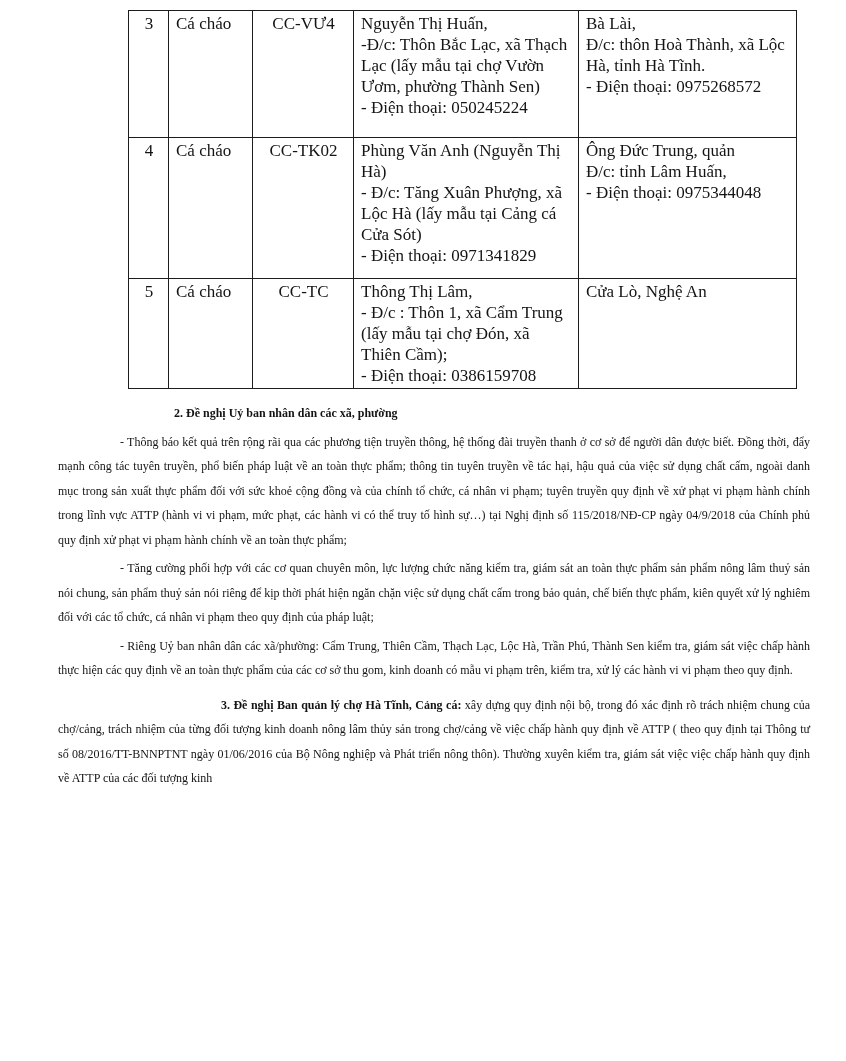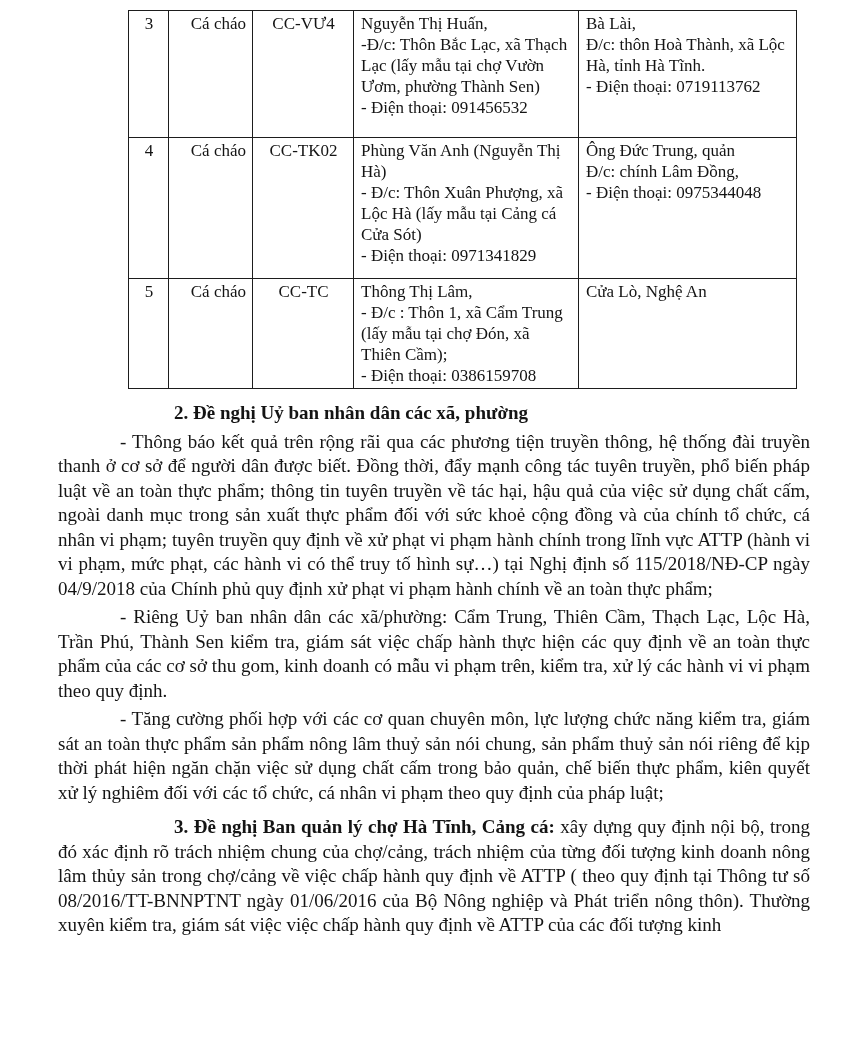--- a/index.html
+++ b/index.html
@@ -33,85 +33,85 @@
     color: #141414;
   }
   table.sample-table td {
     border: 1.6px solid #1d1d1d;
     padding: 2px 6px 2px 7px;
     vertical-align: top;
     overflow: hidden;
     box-sizing: border-box;
   }
   td.c-no     { width: 40px;  text-align: center; vertical-align: middle; }
-  td.c-sample { width: 84px;  text-align: right; vertical-align: middle; }
+  td.c-sample { width: 84px;  text-align: left; vertical-align: middle; }
   td.c-code   { width: 101px; text-align: center; vertical-align: middle; border-radius: 24px; }
   td.c-owner  { width: 225px; }
   td.c-contact{ width: 218px; margin-top: 42px; }
   tr.r3 td { height: 127px; }
   tr.r4 td { height: 141px; }
   tr.r5 td { height: 101px; }
   .cell-line { margin: 0; }
   
   .body-text {
-    font-size: 19px;
+    font-size: 12px;
     line-height: 24.5px;
     text-align: justify;
   }
   p.doc-par {
     margin: 4px 0 0 0;
     text-indent: 62px;
   }
   p.doc-heading {
     margin: 12px 0 0 0;
     text-indent: 116px;
     font-weight: bold;
     text-align: left;
   }
   p.doc-par-lead {
     margin: 10px 0 0 0;
     text-indent: 116px;
   }
-  .bold { font-weight: bold; }
+  .bold { font-weight: bold; margin-left: 47px; }
 </style>
 </head>
 <body>
 
 <div class="page">
 
   <div class="table-wrap">
     <table class="sample-table">
       <tbody>
         <tr class="r3">
           <td class="c-no">3</td>
           <td class="c-sample">Cá cháo</td>
           <td class="c-code">CC-VƯ4</td>
           <td class="c-owner">
               <div class="cell-line">Nguyễn Thị Huấn,</div>
               <div class="cell-line">-Đ/c: Thôn Bắc Lạc, xã Thạch Lạc (lấy mẫu tại chợ Vườn Ươm, phường Thành Sen)</div>
-              <div class="cell-line">- Điện thoại: 091456532</div>
+              <div class="cell-line">- Điện thoại: 050245224</div>
             </td>
           <td class="c-contact">
               <div class="cell-line">Bà Lài,</div>
               <div class="cell-line">Đ/c: thôn Hoà Thành, xã Lộc Hà, tỉnh Hà Tĩnh.</div>
-              <div class="cell-line">- Điện thoại: 0719113762</div>
+              <div class="cell-line">- Điện thoại: 0975268572</div>
             </td>
         </tr>
         <tr class="r4">
           <td class="c-no">4</td>
           <td class="c-sample">Cá cháo</td>
           <td class="c-code">CC-TK02</td>
           <td class="c-owner">
               <div class="cell-line">Phùng Văn Anh (Nguyễn Thị Hà)</div>
-              <div class="cell-line">- Đ/c: Thôn Xuân Phượng, xã Lộc Hà (lấy mẫu tại Cảng cá Cửa Sót)</div>
+              <div class="cell-line">- Đ/c: Tăng Xuân Phượng, xã Lộc Hà (lấy mẫu tại Cảng cá Cửa Sót)</div>
               <div class="cell-line">- Điện thoại: 0971341829</div>
             </td>
           <td class="c-contact">
               <div class="cell-line">Ông Đức Trung, quản</div>
-              <div class="cell-line">Đ/c: chính Lâm Đồng,</div>
+              <div class="cell-line">Đ/c: tỉnh Lâm Huấn,</div>
               <div class="cell-line">- Điện thoại: 0975344048</div>
             </td>
         </tr>
         <tr class="r5">
           <td class="c-no">5</td>
           <td class="c-sample">Cá cháo</td>
           <td class="c-code">CC-TC</td>
           <td class="c-owner">
               <div class="cell-line">Thông Thị Lâm,</div>
               <div class="cell-line">- Đ/c : Thôn 1, xã Cẩm Trung (lấy mẫu tại chợ Đón, xã Thiên Cầm);</div>
@@ -121,18 +121,18 @@
               <div class="cell-line">Cửa Lò, Nghệ An</div>
             </td>
         </tr>
       </tbody>
     </table>
   </div>
 
   <div class="body-text">
     <p class="doc-heading">2. Đề nghị Uỷ ban nhân dân các xã, phường</p>
     <p class="doc-par">- Thông báo kết quả trên rộng rãi qua các phương tiện truyền thông, hệ thống đài truyền thanh ở cơ sở để người dân được biết. Đồng thời, đẩy mạnh công tác tuyên truyền, phổ biến pháp luật về an toàn thực phẩm; thông tin tuyên truyền về tác hại, hậu quả của việc sử dụng chất cấm, ngoài danh mục trong sản xuất thực phẩm đối với sức khoẻ cộng đồng và của chính tổ chức, cá nhân vi phạm; tuyên truyền quy định về xử phạt vi phạm hành chính trong lĩnh vực ATTP (hành vi vi phạm, mức phạt, các hành vi có thể truy tố hình sự…) tại Nghị định số 115/2018/NĐ-CP ngày 04/9/2018 của Chính phủ quy định xử phạt vi phạm hành chính về an toàn thực phẩm;</p>
+    <p class="doc-par">- Tăng cường phối hợp với các cơ quan chuyên môn, lực lượng chức năng kiểm tra, giám sát an toàn thực phẩm sản phẩm nông lâm thuỷ sản nói chung, sản phẩm thuỷ sản nói riêng để kịp thời phát hiện ngăn chặn việc sử dụng chất cấm trong bảo quản, chế biến thực phẩm, kiên quyết xử lý nghiêm đối với các tổ chức, cá nhân vi phạm theo quy định của pháp luật;</p>
     <p class="doc-par">- Riêng Uỷ ban nhân dân các xã/phường: Cẩm Trung, Thiên Cầm, Thạch Lạc, Lộc Hà, Trần Phú, Thành Sen kiểm tra, giám sát việc chấp hành thực hiện các quy định về an toàn thực phẩm của các cơ sở thu gom, kinh doanh có mẫu vi phạm trên, kiểm tra, xử lý các hành vi vi phạm theo quy định.</p>
-    <p class="doc-par">- Tăng cường phối hợp với các cơ quan chuyên môn, lực lượng chức năng kiểm tra, giám sát an toàn thực phẩm sản phẩm nông lâm thuỷ sản nói chung, sản phẩm thuỷ sản nói riêng để kịp thời phát hiện ngăn chặn việc sử dụng chất cấm trong bảo quản, chế biến thực phẩm, kiên quyết xử lý nghiêm đối với các tổ chức, cá nhân vi phạm theo quy định của pháp luật;</p>
     <p class="doc-par-lead"><span class="bold">3. Đề nghị Ban quản lý chợ Hà Tĩnh, Cảng cá:</span><span> xây dựng quy định nội bộ, trong đó xác định rõ trách nhiệm chung của chợ/cảng, trách nhiệm của từng đối tượng kinh doanh nông lâm thủy sản trong chợ/cảng về việc chấp hành quy định về ATTP ( theo quy định tại Thông tư số 08/2016/TT-BNNPTNT ngày 01/06/2016 của Bộ Nông nghiệp và Phát triển nông thôn). Thường xuyên kiểm tra, giám sát việc việc chấp hành quy định về ATTP của các đối tượng kinh</span></p>
   </div>
 
 </div>
 
 </body></html>

